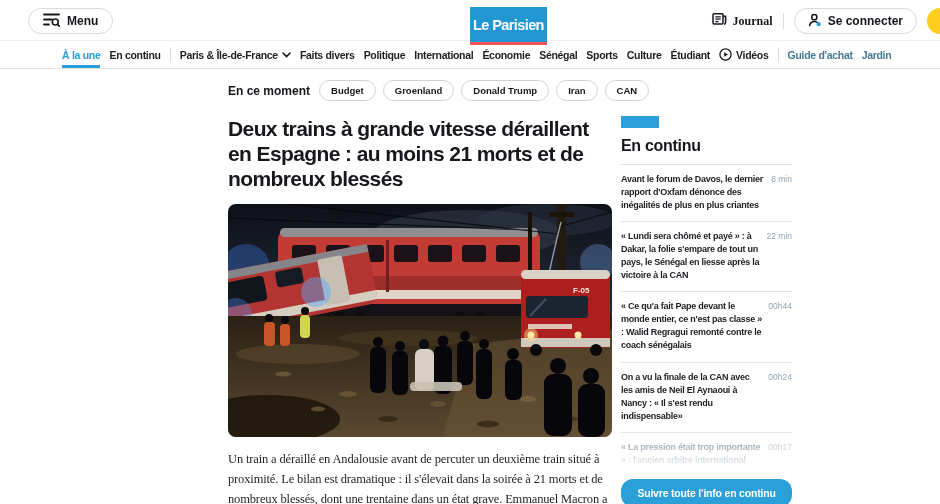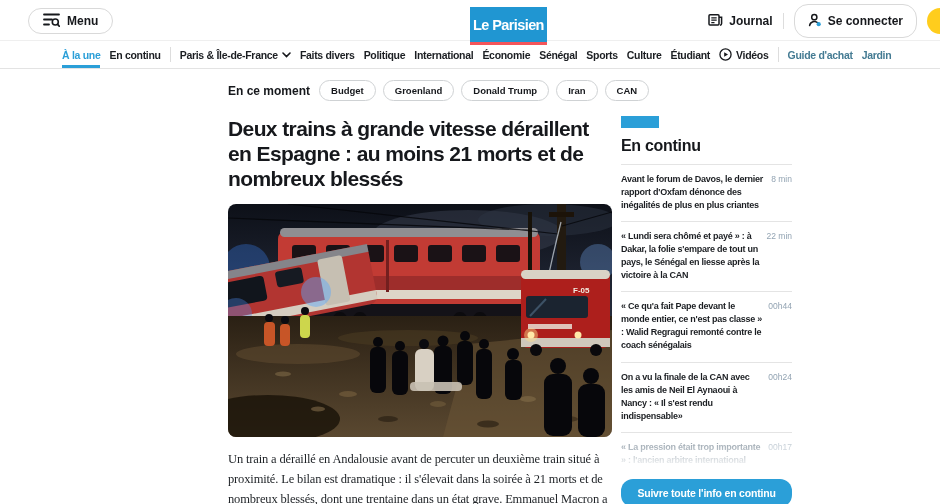--- a/index.html
+++ b/index.html
@@ -12,23 +12,23 @@
     display: flex; align-items: center; gap: 7px; padding: 0 14px;
     border: 1px solid #d9d9d9; border-radius: 14px; background: #fff;
     font-weight: bold; font-size: 12px; cursor: pointer; font-family:inherit; color:#16181c;}
   .logo { position: absolute; left: 470px; top: 7px; width: 77px; height: 38px;
     background: #2096d2; display: flex; align-items: center; justify-content: center;
     cursor: pointer; border-bottom: 3px solid #f4555a; }
   .logo span { color: #fff; font-weight: bold; font-size: 14.5px; letter-spacing: -0.6px; }
   .header-right { position: absolute; right: 0; top: 8px; height: 26px;
     display: flex; align-items: center; gap: 10px; }
   .journal-btn { display: flex; align-items: center; gap: 6px; font-weight: bold;
-    font-size: 12px; background: none; border: none; cursor: pointer; font-family:Liberation Sans, sans-serif; color:#16181c;}
+    font-size: 12px; background: none; border: none; cursor: pointer; font-family:Liberation Serif, serif; color:#16181c;}
   .vdiv { width: 1px; height: 16px; background: #ddd; }
-  .login-btn { height: 26px; display: flex; align-items: center; gap: 6px; padding: 16px 13px;
+  .login-btn { height: 26px; display: flex; align-items: center; gap: 6px; padding: 8px 13px;
     border: 1px solid #d9d9d9; border-radius: 14px; background: #fff;
     font-weight: bold; font-size: 12px; cursor: pointer; font-family:inherit; color:#16181c;}
   .sub-sliver { width: 13px; height: 26px; background: #ffcd1d; border-radius: 13px 0 0 13px; cursor: pointer; border:none;}
 
   
   .nav { height: 28px; display: flex; align-items: center; gap: 9px;
     padding-left: 62px; border-bottom: 1px solid #e3e3e3; background: #fff;
     white-space: nowrap; overflow: hidden; }
   .nav-item { height: 100%; display: flex; align-items: center; gap: 4px;
     font-weight: bold; font-size: 10.5px; letter-spacing: -0.3px; color: #1b1e22;

